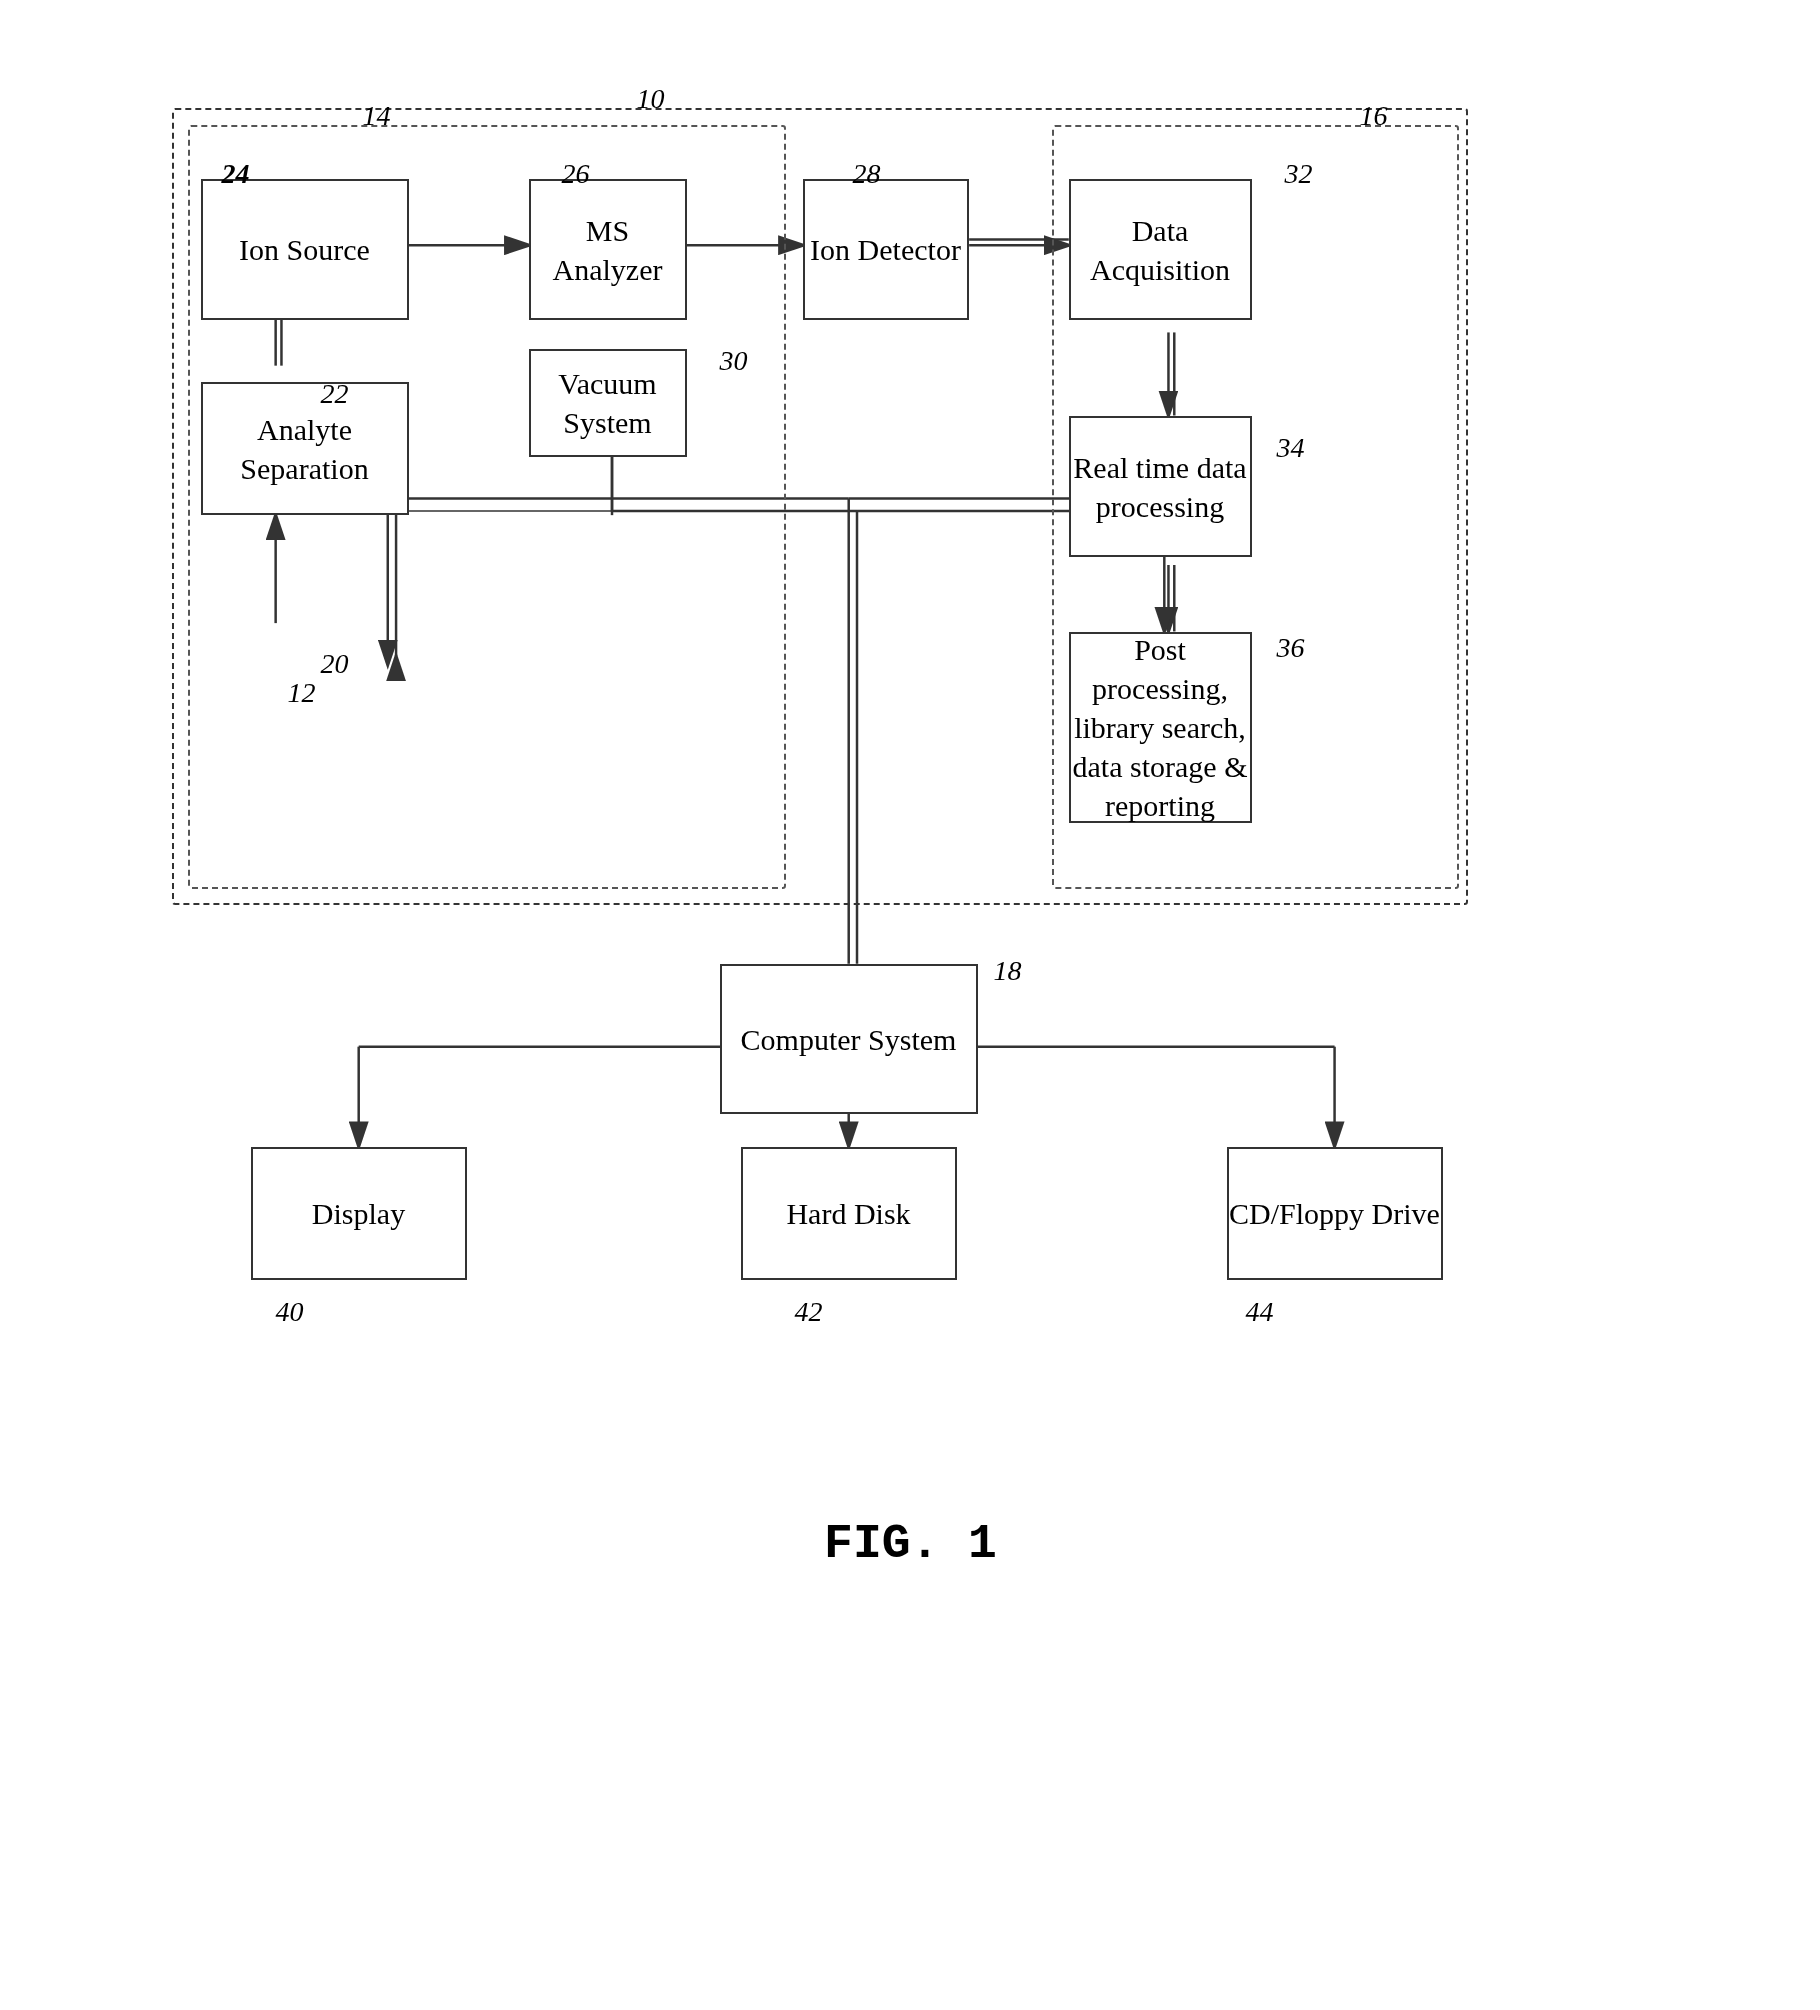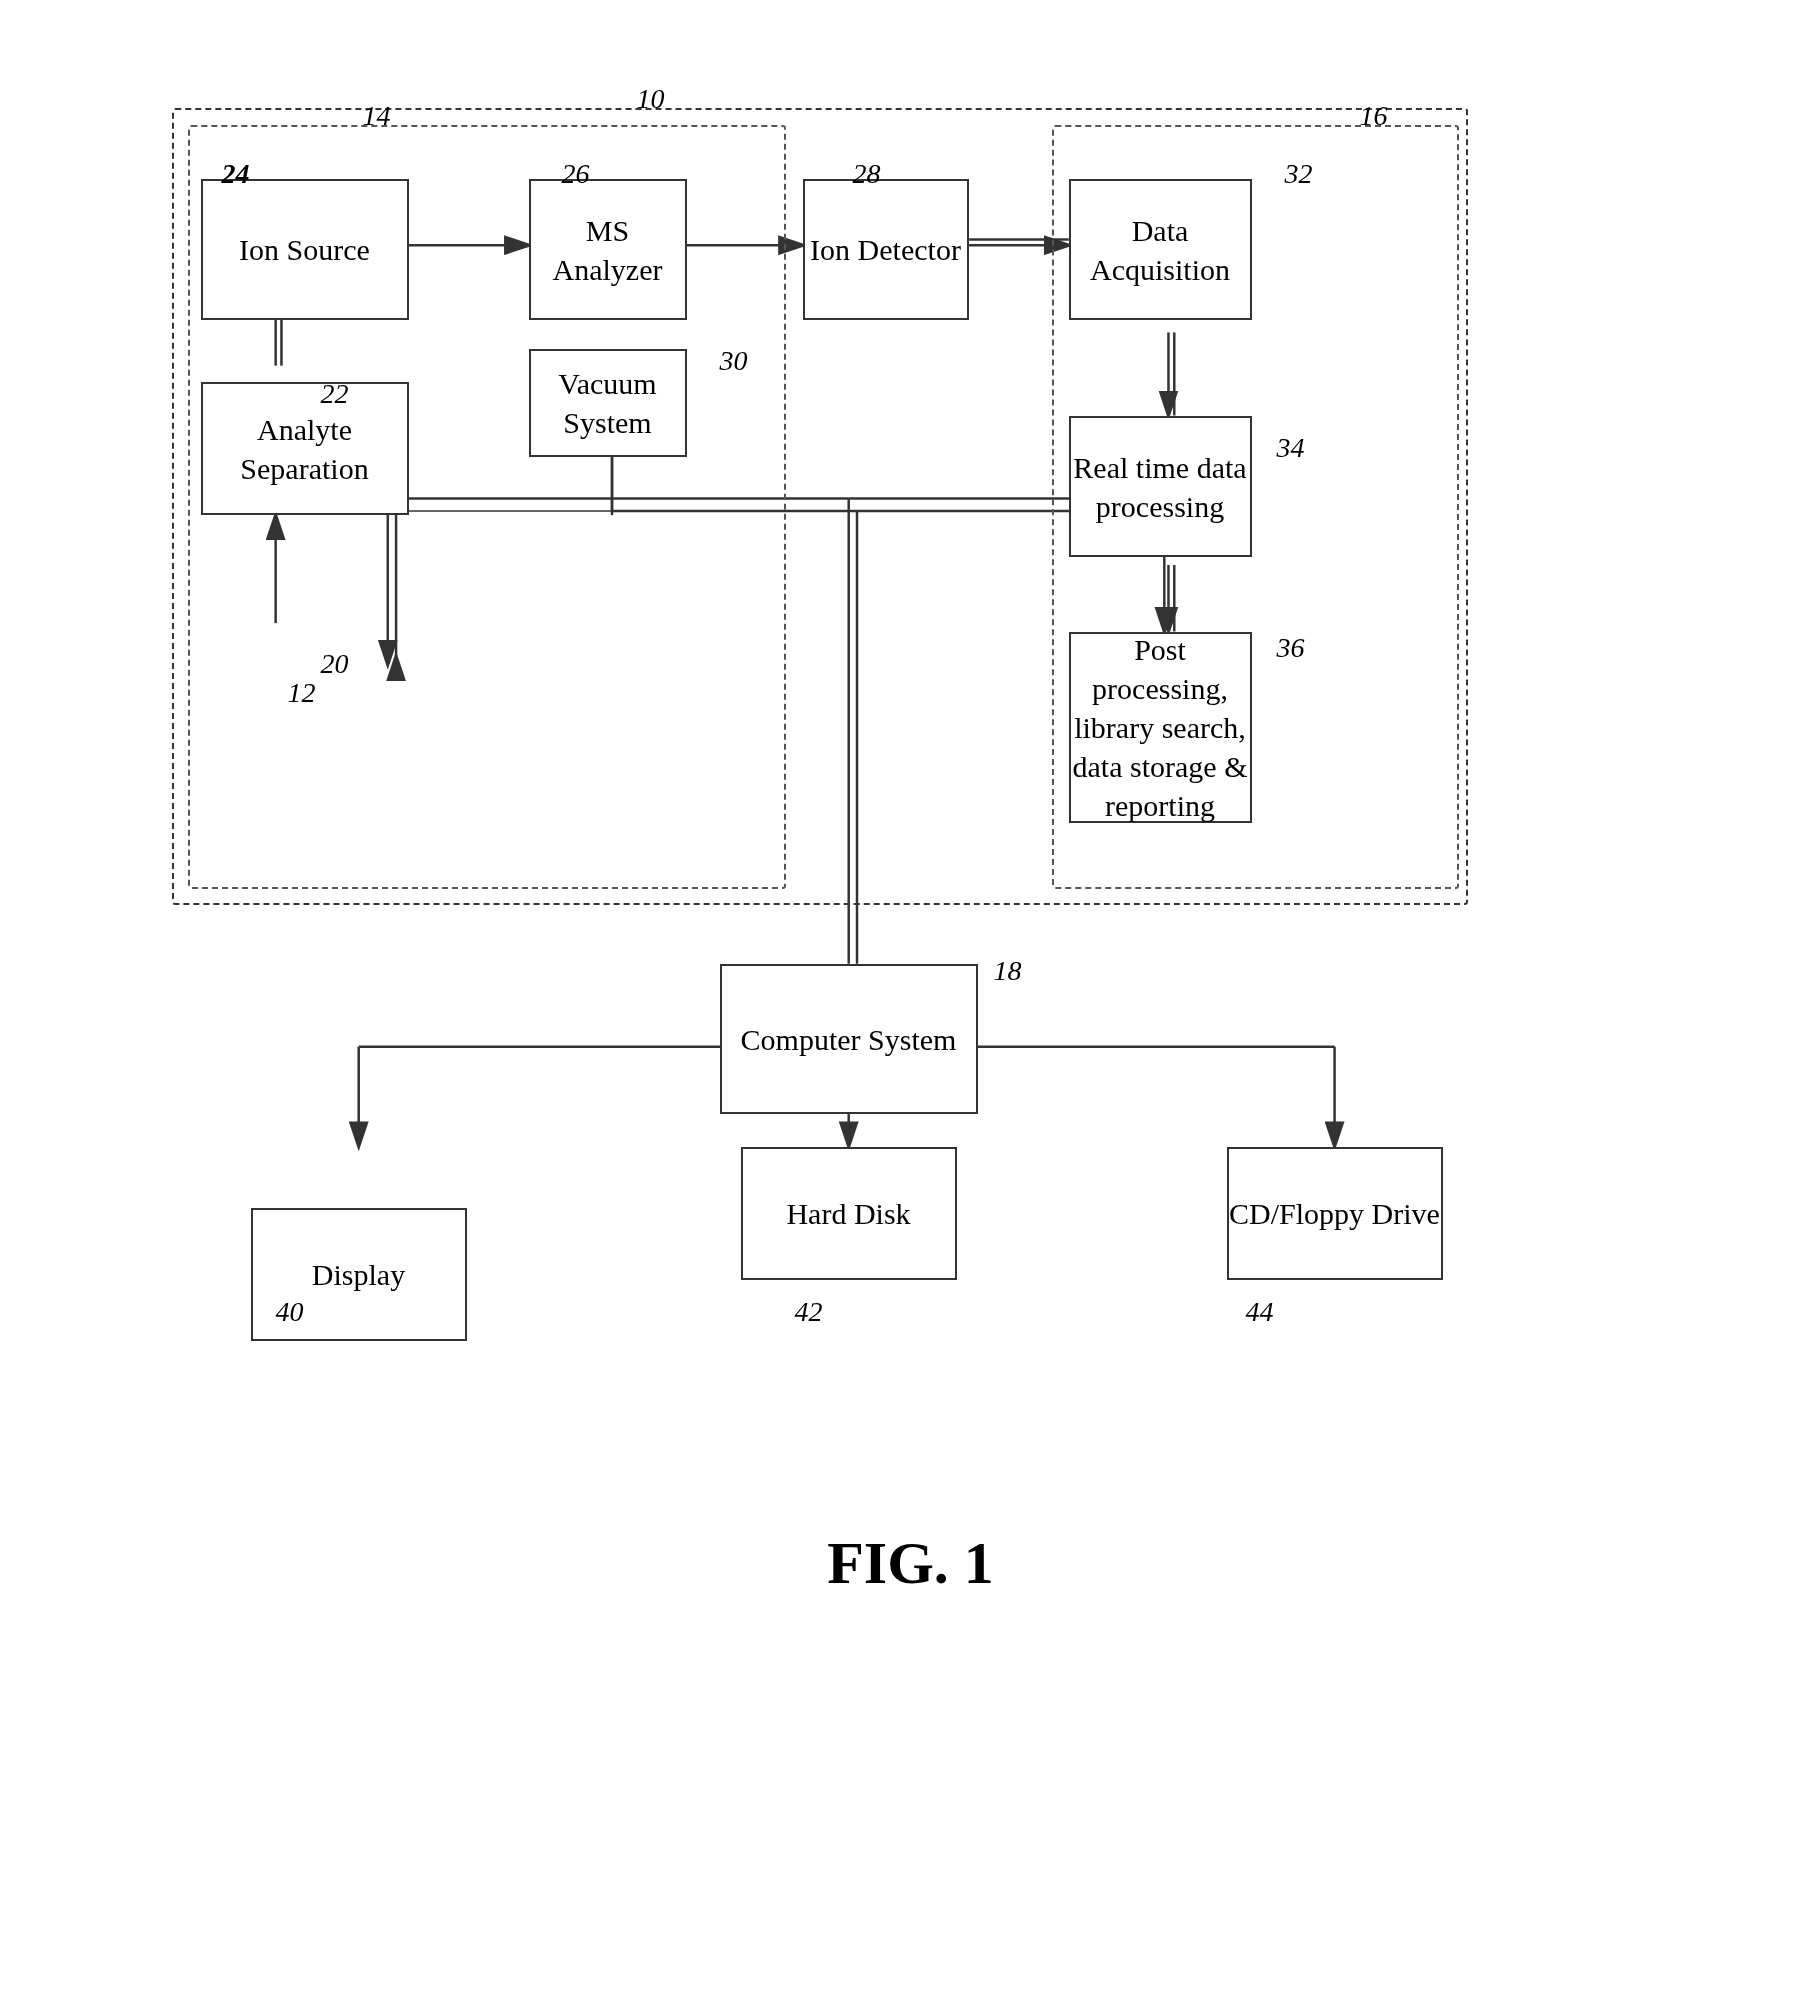--- a/index.html
+++ b/index.html
@@ -64,24 +64,24 @@
     svg.arrows {
       position: absolute;
       top: 0;
       left: 0;
       width: 100%;
       height: 100%;
       pointer-events: none;
     }
 
     .fig-label {
-      font-size: 60px;
+      font-size: 48px;
       font-weight: bold;
-      margin-top: 27px;
-      font-family: Liberation Serif, serif;
+      margin-top: 15px;
+      font-family: Liberation Mono, monospace;
     }
   </style>
 </head>
 <body>
 
 <div class="page">
   <div class="diagram-area">
 
     <svg class="arrows" xmlns="http://www.w3.org/2000/svg" viewBox="0 0 1900 1700" width="1578" height="1412">
       <defs>
@@ -205,21 +205,21 @@
     <span class="ref-num" style="left:199px; top:328px;">22</span>
 
     <span class="ref-num" style="left:199px; top:598px;">20</span>
     <span class="ref-num" style="left:166px; top:627px;">12</span>
 
     <div class="solid-box" style="left:598px; top:914px; width:258px; height:150px;">
       <span class="box-label">Computer System</span>
     </div>
     <span class="ref-num" style="left:872px; top:905px;">18</span>
 
-    <div class="solid-box" style="left:129px; top:1158px; width:216px; height:133px;align-items:center;">
+    <div class="solid-box" style="left:129px; top:1097px; width:216px; height:133px;align-items:center;">
       <span class="box-label">Display</span>
     </div>
     <span class="ref-num" style="left:154px; top:1246px;">40</span>
 
     <div class="solid-box" style="left:619px; top:1097px; width:216px; height:133px;">
       <span class="box-label">Hard Disk</span>
     </div>
     <span class="ref-num" style="left:673px; top:1246px;">42</span>
 
     <div class="solid-box" style="left:1105px; top:1097px; width:216px; height:133px;">

